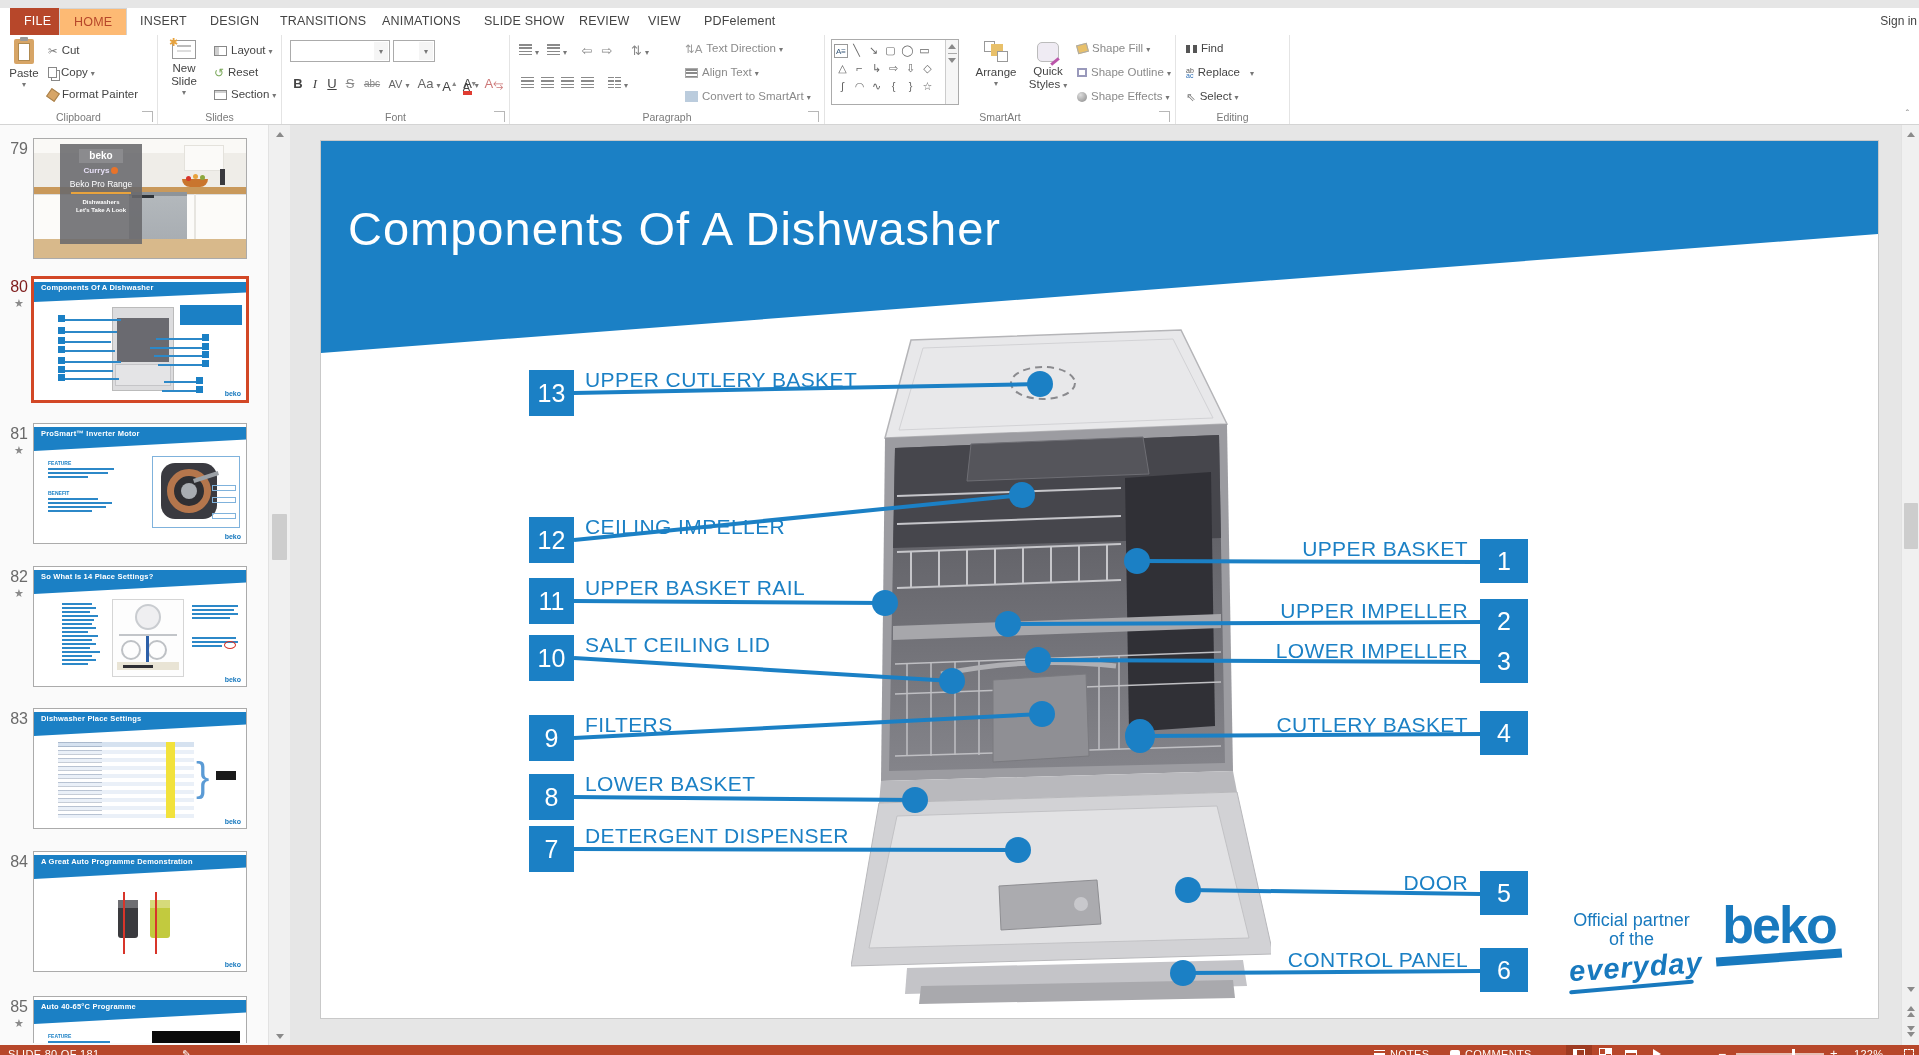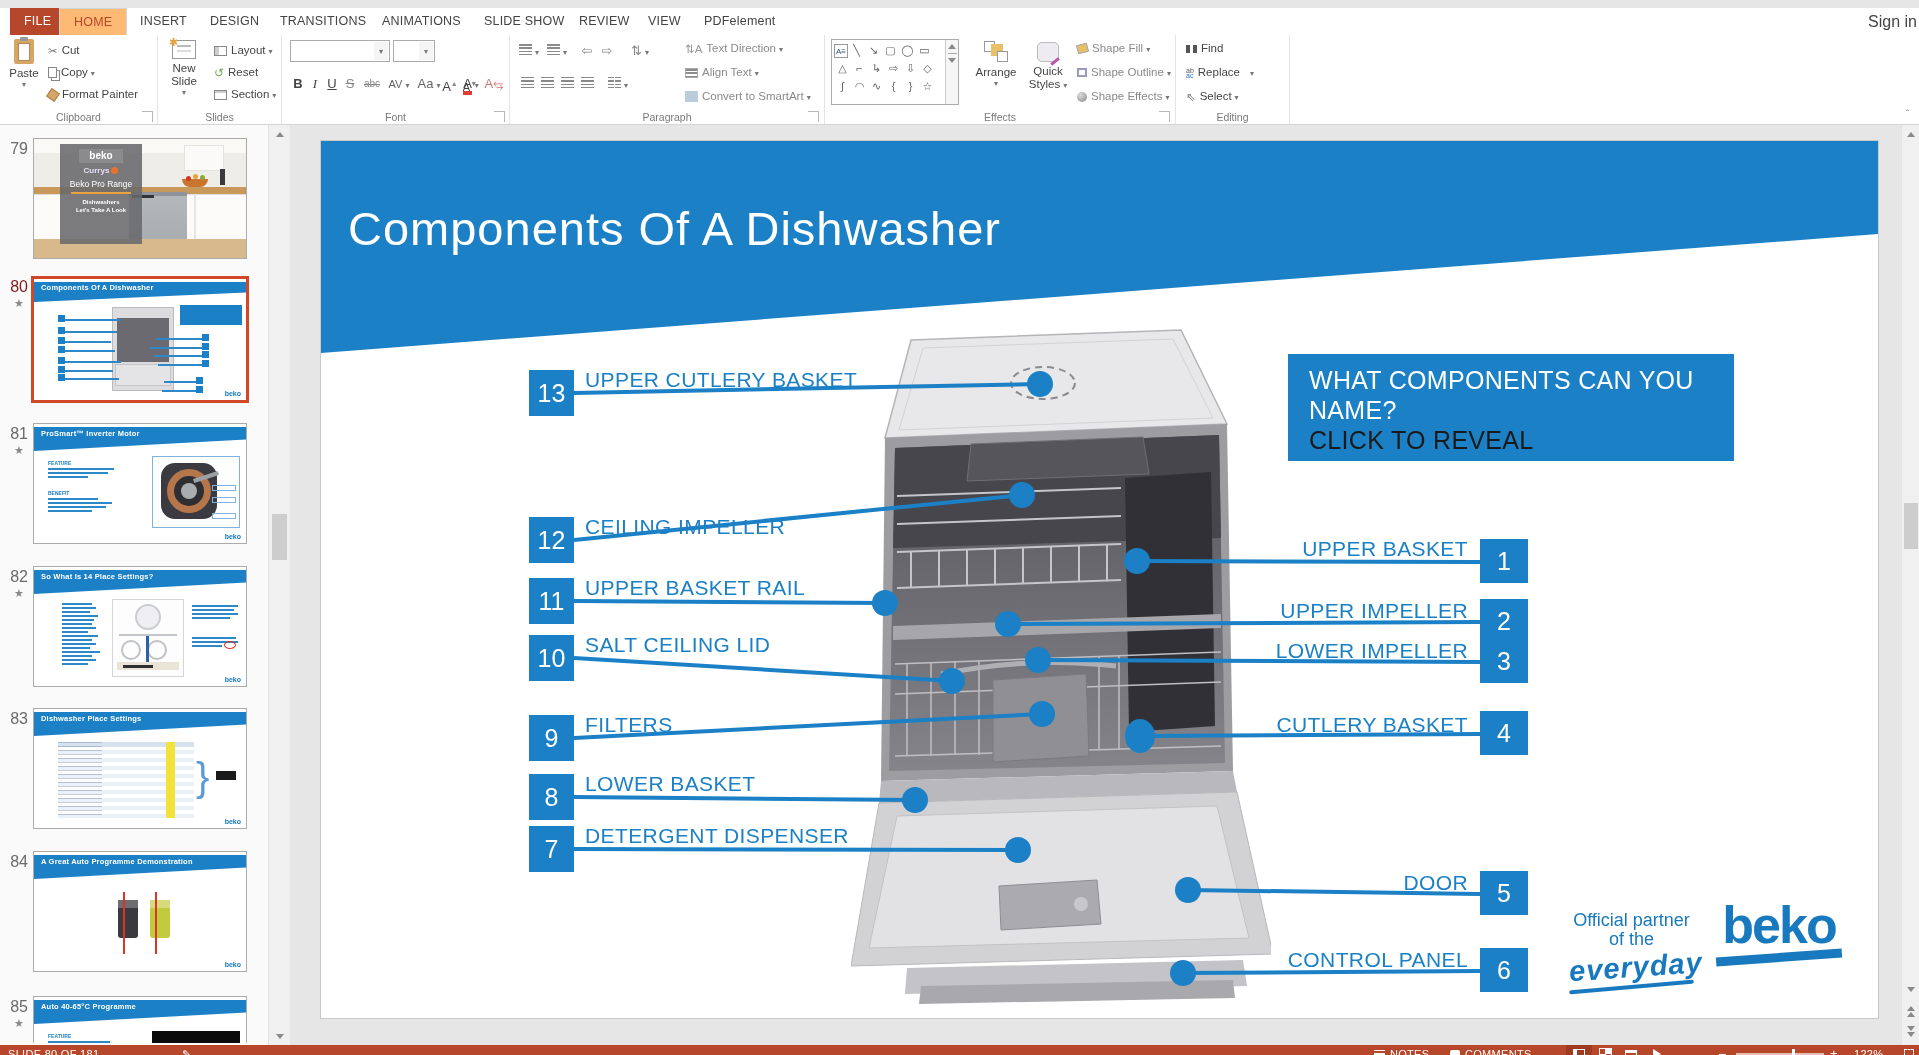--- a/index.html
+++ b/index.html
@@ -5,21 +5,21 @@
   * { margin:0; padding:0; box-sizing:border-box; }
   html,body { width:1919px; height:1055px; overflow:hidden; }
   body { font-family:"Liberation Sans", sans-serif; background:#E6E6E6; position:relative; }
   #app { position:absolute; inset:0; width:1919px; height:1055px;margin-top:8px; }
 
   
   .tabrow { position:absolute; left:0; top:0; width:1919px; height:27px; background:#FFFFFF; }
   .tab { position:absolute; top:0; height:27px; line-height:27px; font-size:12.5px; color:#444; padding:0 14px; letter-spacing:.2px; }
   .tab.file { background:#B7472A; color:#fff; }
   .tab.active { background:#fdba74; color:#B7472A; border:1px solid #D4D4D4; border-bottom:none; }
-  .signin { position:absolute; right:2px; top:0; height:27px; line-height:27px; font-size:16px; color:#444; }
+  .signin { position:absolute; right:2px; top:0; height:27px; line-height:27px; font-size:12px; color:#444; }
 
   
   .ribbon { position:absolute; left:0; top:27px; width:1919px; height:90px; background:#FFFFFF; border-bottom:1px solid #D4D4D4; font-size:11.5px; color:#444; }
   .rgroup { position:absolute; top:0; height:89px; border-right:1px solid #E4E4E4; }
   .rgroup .glabel { position:absolute; bottom:1px; left:0; right:0; text-align:center; font-size:10.5px; color:#7A7A7A; }
   .launcher { position:absolute; bottom:2px; width:11px; height:11px; border-left:1px solid #9a9a9a; border-bottom:1px solid #9a9a9a; transform:rotate(180deg); opacity:.7; }
   .bigbtn { position:absolute; top:2px; width:44px; height:70px; text-align:center; }
   .bigbtn .blabel { font-size:11.5px; color:#444; line-height:13px; margin-top:3px; }
   .smbtn { position:absolute; height:22px; line-height:22px; white-space:nowrap; color:#444; }
   .smbtn .ic { display:inline-block; vertical-align:middle; margin-right:4px; }
@@ -193,21 +193,21 @@
       </div>
       <div class="bigbtn" style="left:200px;width:46px">
         <div style="width:22px;height:20px;margin:5px auto 0;border:1px solid #bbb;border-radius:5px;background:#EFEBF3;position:relative">
           <div style="position:absolute;right:-2px;bottom:-2px;width:10px;height:3px;background:#b5a;transform:rotate(-40deg)"></div>
         </div>
         <div class="blabel"><span>Quick</span><br><span>Styles</span><span class="dd">▾</span></div>
       </div>
       <div class="smbtn gray" style="left:252px;top:2px"><span class="ic" style="width:11px;height:9px;background:#E8C06A;border:1px solid #aaa;transform:rotate(-15deg)"></span><span>Shape Fill</span><span class="dd">▾</span></div>
       <div class="smbtn gray" style="left:252px;top:26px"><span class="ic" style="width:10px;height:9px;border:2px solid #99b;background:#fff"></span><span>Shape Outline</span><span class="dd">▾</span></div>
       <div class="smbtn gray" style="left:252px;top:50px"><span class="ic" style="width:10px;height:10px;border-radius:50%;background:radial-gradient(circle at 35% 30%,#ddd,#888)"></span><span>Shape Effects</span><span class="dd">▾</span></div>
-      <div class="glabel">Effects</div>
+      <div class="glabel">SmartArt</div>
       <div class="launcher" style="left:334px"></div>
     </div>
 
     <div class="rgroup" style="left:1176px;width:114px">
       <div class="smbtn" style="left:10px;top:2px"><span class="ic" style="width:11px;height:8px;border-left:4px solid #555;border-right:4px solid #555"></span><span>Find</span></div>
       <div class="smbtn" style="left:10px;top:26px"><span class="ic" style="font-size:7px;line-height:5px;color:#555">ab<br><span style="color:#2a6db5">ac</span></span><span>Replace</span><span class="dd" style="margin-left:10px">▾</span></div>
       <div class="smbtn" style="left:10px;top:50px"><span class="ic" style="color:#777">⇖</span><span>Select</span><span class="dd">▾</span></div>
       <div class="glabel">Editing</div>
     </div>
 
@@ -517,25 +517,20 @@
       <div class="lbltxt r" style="top:458px">UPPER IMPELLER</div>
       <div class="numbox r" style="left:1159px;top:498px">3</div>
       <div class="lbltxt r" style="top:498px">LOWER IMPELLER</div>
       <div class="numbox r" style="left:1159px;top:570px">4</div>
       <div class="lbltxt r" style="top:572px">CUTLERY BASKET</div>
       <div class="numbox r" style="left:1159px;top:730px">5</div>
       <div class="lbltxt r" style="top:730px">DOOR</div>
       <div class="numbox r" style="left:1159px;top:807px">6</div>
       <div class="lbltxt r" style="top:807px">CONTROL PANEL</div>
 
-      <div class="reveal">
-        <div class="l1">WHAT COMPONENTS CAN YOU</div>
-        <div class="l1">NAME?</div>
-        <div class="l2">CLICK TO REVEAL</div>
-      </div>
 
       <div class="partner">
         <div class="p1">Official partner</div>
         <div class="p1">of the</div>
         <div class="scr">everyday</div>
         <div class="swoosh"></div>
       </div>
       <div class="bekologo">
         <div class="bk">beko</div>
         <div class="bkline"></div>

